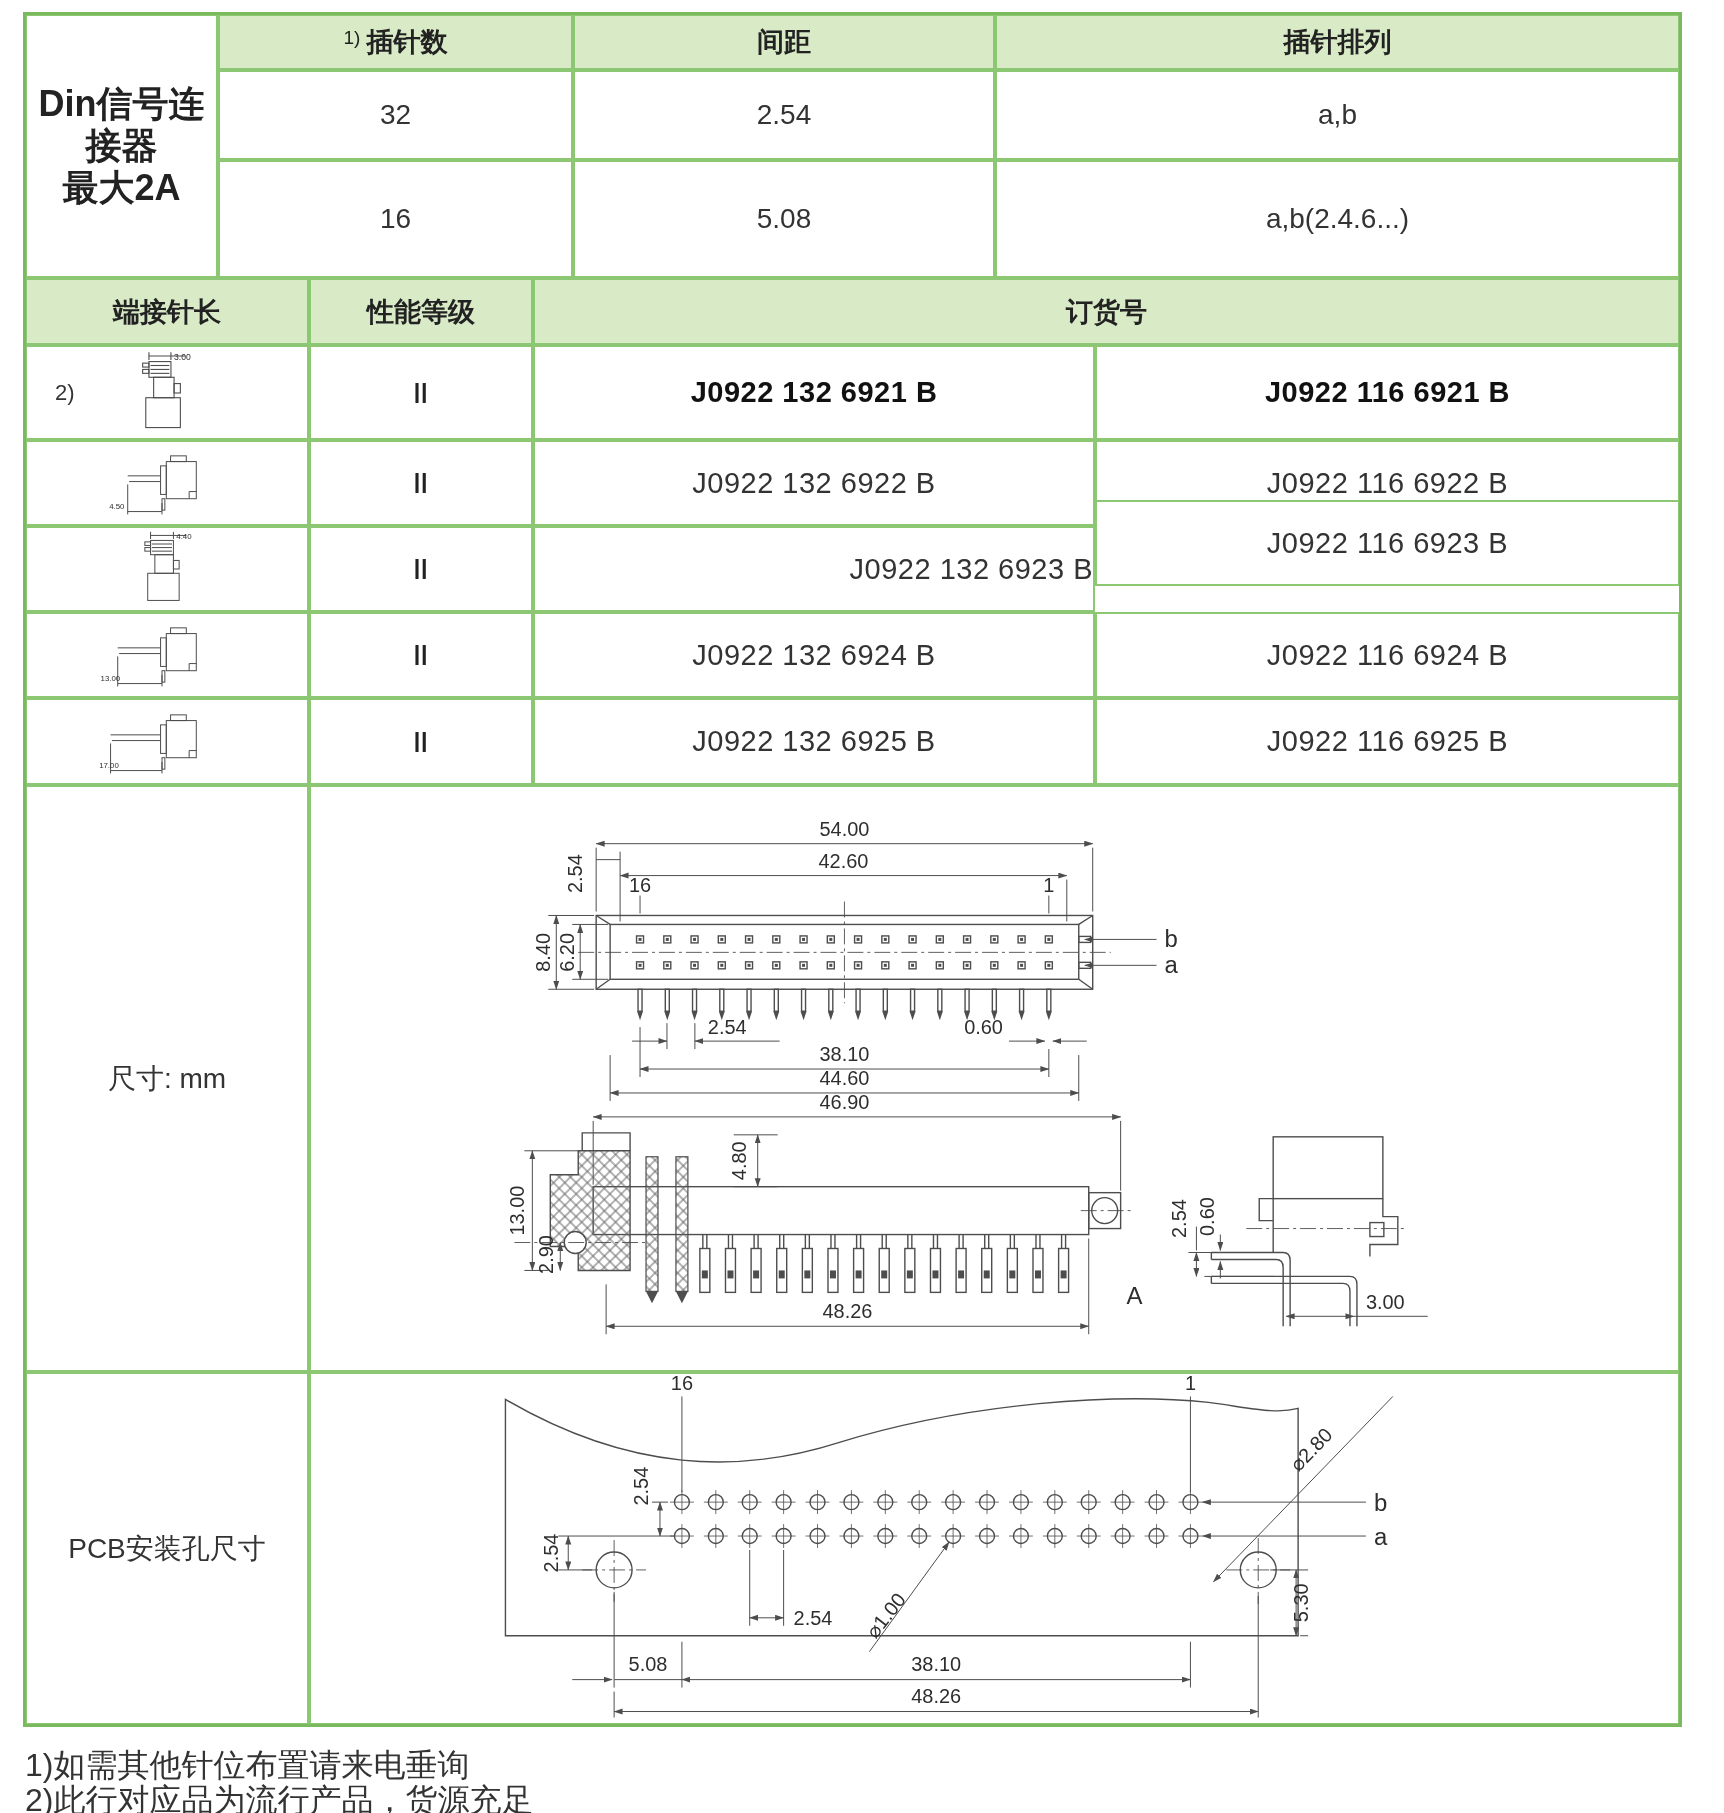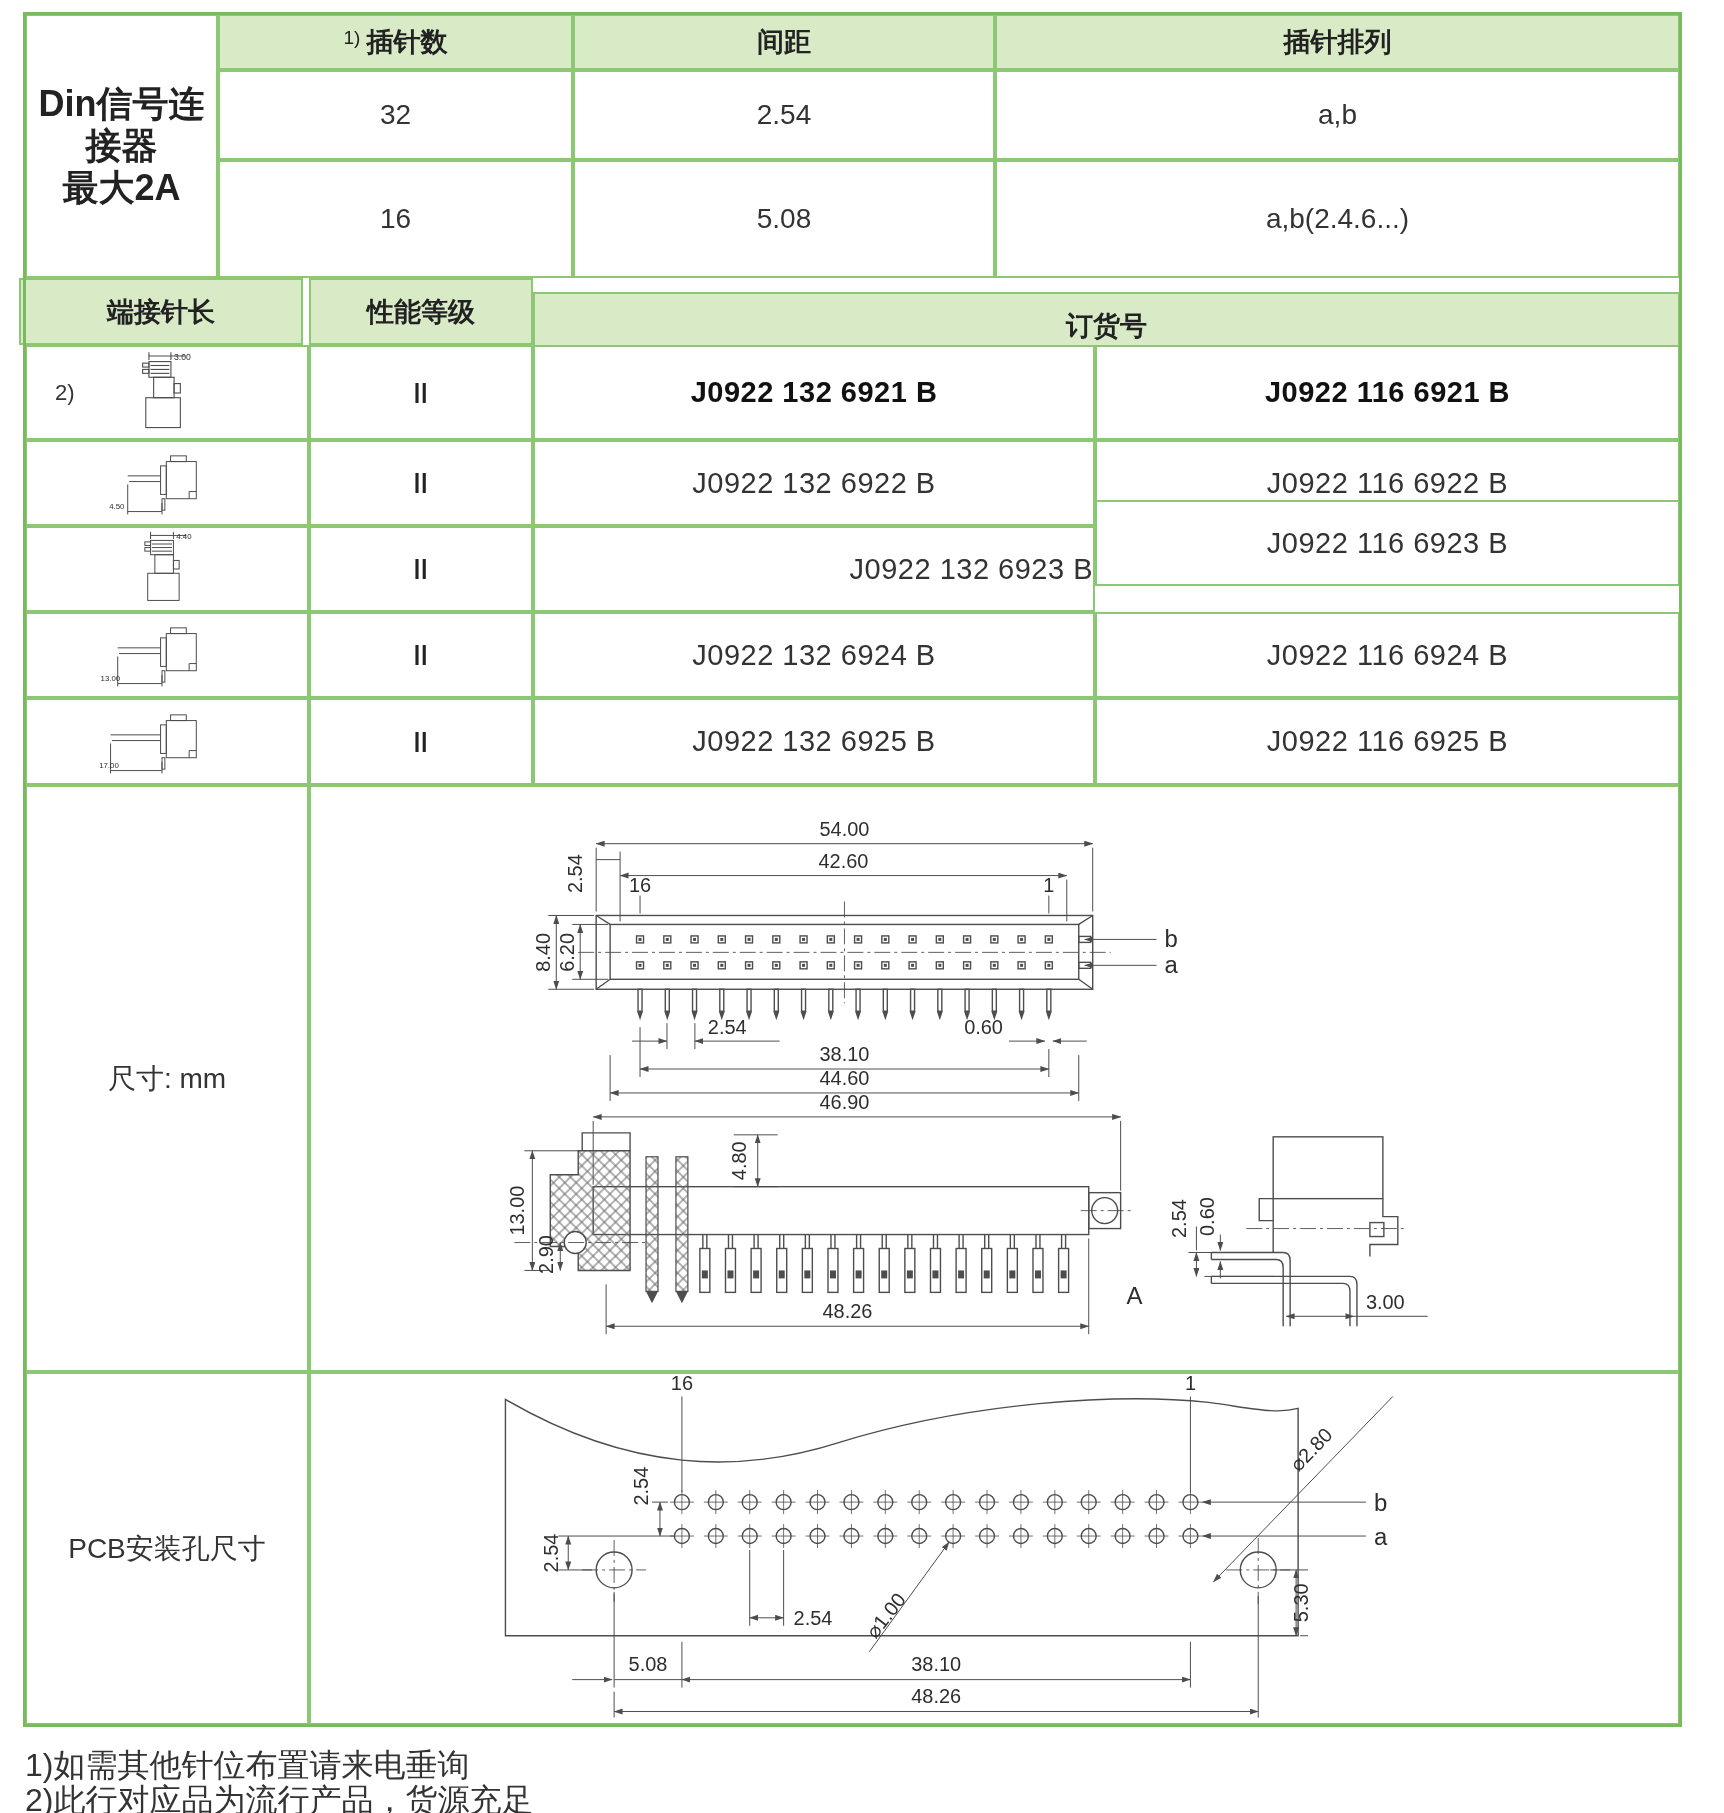--- a/index.html
+++ b/index.html
@@ -64,27 +64,27 @@
   <div class="cell val" style="left:218px;top:160px;width:355px;height:118px;">
       <span>16</span>
     </div>
   <div class="cell val" style="left:573px;top:160px;width:422px;height:118px;">
       <span>5.08</span>
     </div>
   <div class="cell val" style="left:995px;top:160px;width:685px;height:118px;text-align:right;">
       <span>a,b(2.4.6...)</span>
     </div>
 
-  <div class="cell green hd" style="left:19px;top:278px;width:284px;height:67px;">
+  <div class="cell green hd" style="left:25px;top:278px;width:284px;height:67px;">
       <span>端接针长</span>
     </div>
   <div class="cell green hd" style="left:309px;top:278px;width:224px;height:67px;">
       <span>性能等级</span>
     </div>
-  <div class="cell green hd" style="left:533px;top:292px;width:1147px;height:67px;">
+  <div class="cell green hd" style="left:533px;top:278px;width:1147px;height:67px;">
       <span>订货号</span>
     </div>
 
   <div class="cell" style="left:25px;top:345px;width:284px;height:95px;">
     <span class="note2">2)</span>
     <svg width="190" height="88" viewBox="0 0 190 112">
       <g class="ln">
         <line x1="72" y1="4" x2="72" y2="14"></line>
           <line x1="100" y1="4" x2="100" y2="14"></line>
           <line x1="72" y1="9" x2="118" y2="9"></line>

